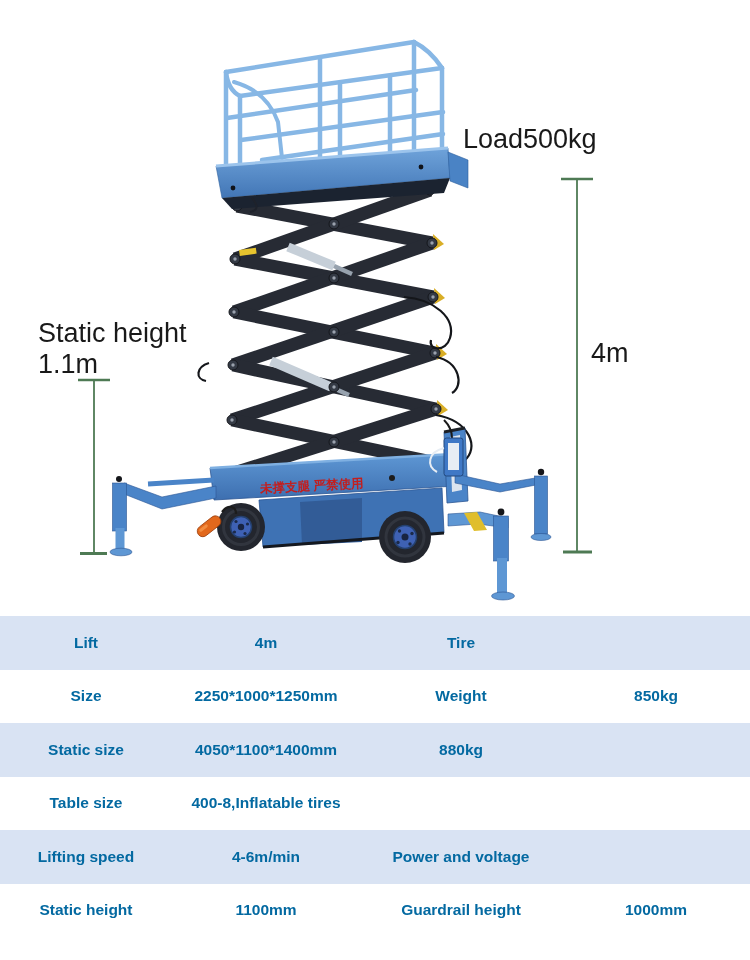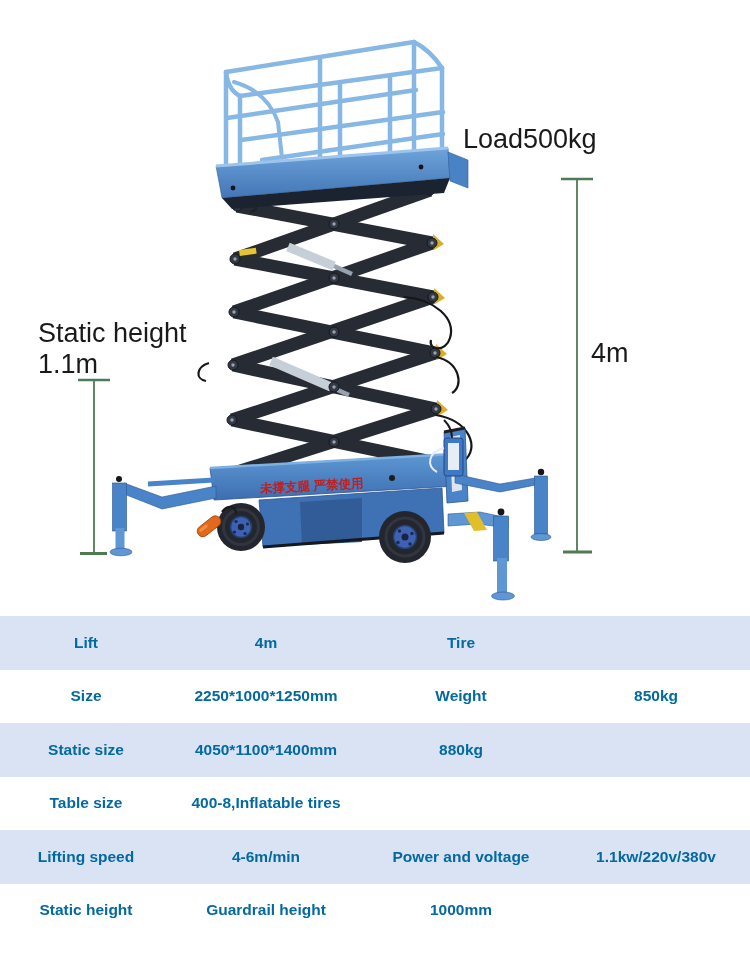--- a/index.html
+++ b/index.html
@@ -244,22 +244,22 @@
       <div class="cell">880kg</div>
     </div>
     <div class="spec-row white">
       <div class="cell">Table size</div>
       <div class="cell">400-8,Inflatable tires</div>
     </div>
     <div class="spec-row blue">
       <div class="cell">Lifting speed</div>
       <div class="cell">4-6m/min</div>
       <div class="cell">Power and voltage</div>
-      <div class="cell">1.1kw/220v/380v</div>
     </div>
     <div class="spec-row white">
       <div class="cell">Static height</div>
+      <div class="cell">1100mm</div>
       <div class="cell">Guardrail height</div>
       <div class="cell">1000mm</div>
     </div>
   </div>
 
 </div>
 
 </body></html>

